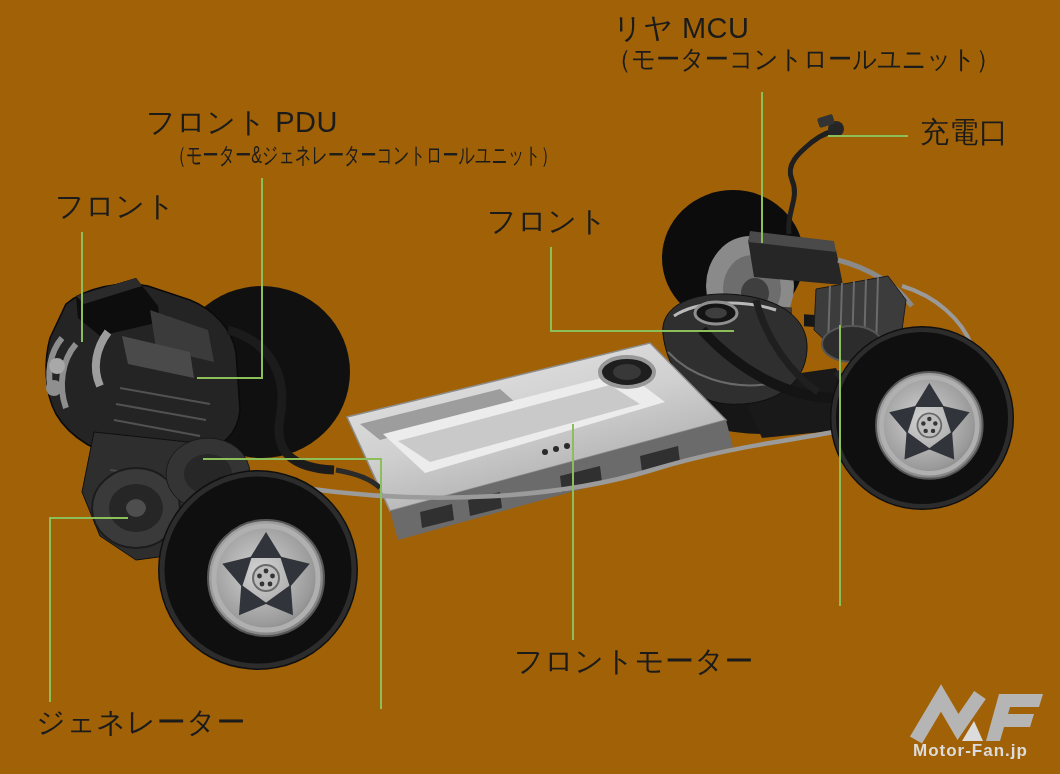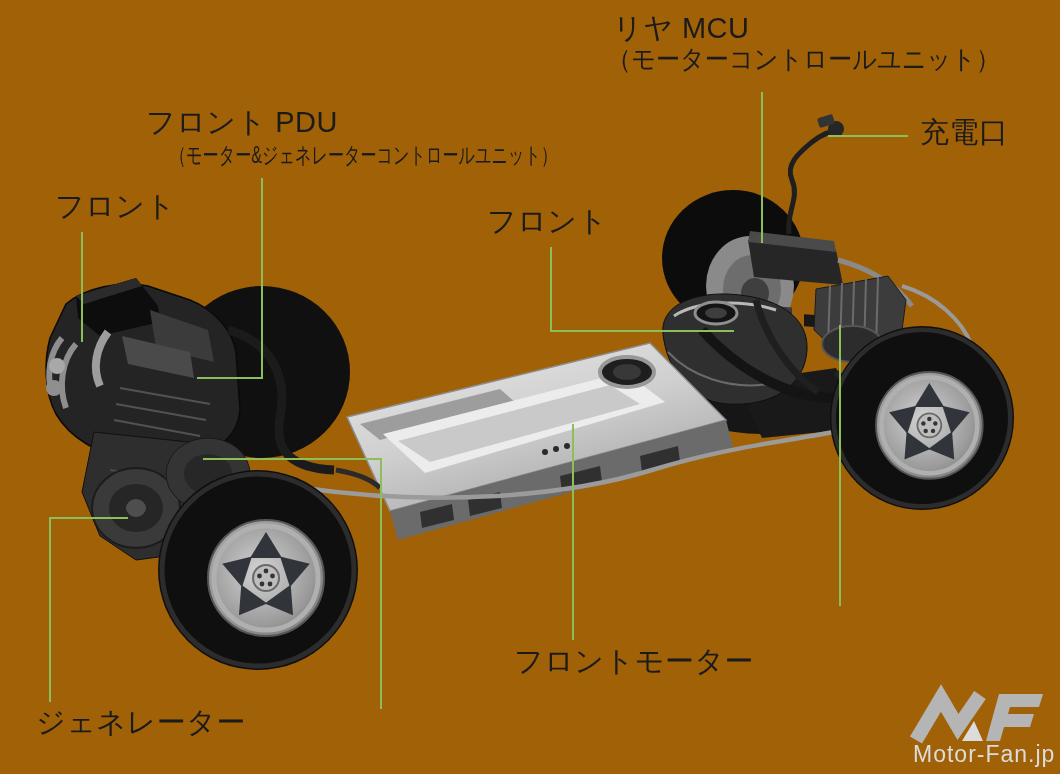--- a/index.html
+++ b/index.html
@@ -14,22 +14,22 @@
   #lbl-rear-mcu .sub{transform:scaleX(.93);transform-origin:left top;margin-left:-6px;}
   #lbl-front-pdu{left:130px;top:106px;margin-left:16px;}
   #lbl-front-pdu .sub{font-size:23px;transform:scaleX(.70);transform-origin:left top;margin-left:24px;margin-top:3px;}
   #lbl-engine{left:55px;top:190px;}
   #lbl-fuel-tank{left:487px;top:205px;}
   #lbl-charge-port{left:920px;top:116px;}
   #lbl-generator{left:36px;top:706px;}
   #lbl-front-motor{left:296px;top:714px;}
   #lbl-drive-battery{left:514px;top:645px;}
   #lbl-rear-motor{left:786px;top:610px;}
-  .watermark-text{position:absolute;left:913px;top:741px;font-size:23px;
-       color:#dcdcdc;letter-spacing:1px;font-weight:400;}
+  .watermark-text{position:absolute;left:913px;top:741px;font-size:17px;
+       color:#dcdcdc;letter-spacing:1px;font-weight:700;}
 </style>
 </head>
 <body>
 
 <div class="stage">
 
   <svg class="art" width="1060" height="774" viewBox="0 0 1060 774">
     <defs>
       <linearGradient id="gBat" x1="0" y1="0" x2="0.6" y2="1">
         <stop offset="0" stop-color="#e9e9e9"></stop>

